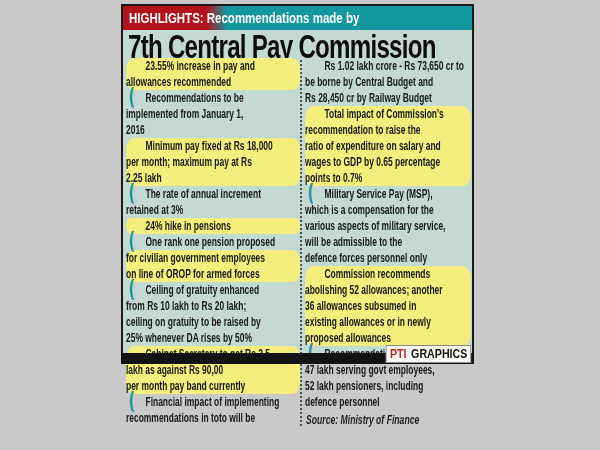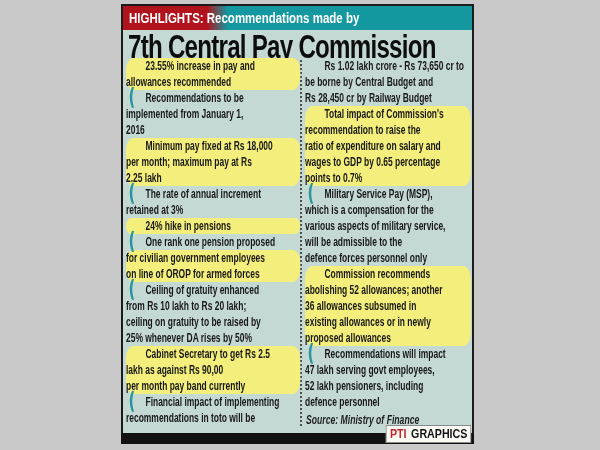--- a/index.html
+++ b/index.html
@@ -4,21 +4,21 @@
 <style>
   html,body{margin:0;padding:0;}
   body{
     width:600px;height:450px;overflow:hidden;
     background:#c9c9c9;
     font-family:"Liberation Sans", sans-serif;
     -webkit-font-smoothing:antialiased;
   }
   .stage{position:relative;width:600px;height:450px;background:#c9c9c9;}
   .panel{
-    position:absolute;left:121px;top:4px;width:353px;height:440px;
+    position:absolute;left:121px;top:4px;width:353px;height:360px;
     box-sizing:border-box;
     background:var(--panel-bg,#c5d9d4);
     border:2px solid #1b1b1b;border-bottom:none;
   }
   
   .header-bar{
     position:absolute;left:0;top:0;right:0;height:24px;
     background:linear-gradient(90deg,
       var(--header-red,#b1121c) 0%,
       var(--header-red,#b1121c) 24%,

